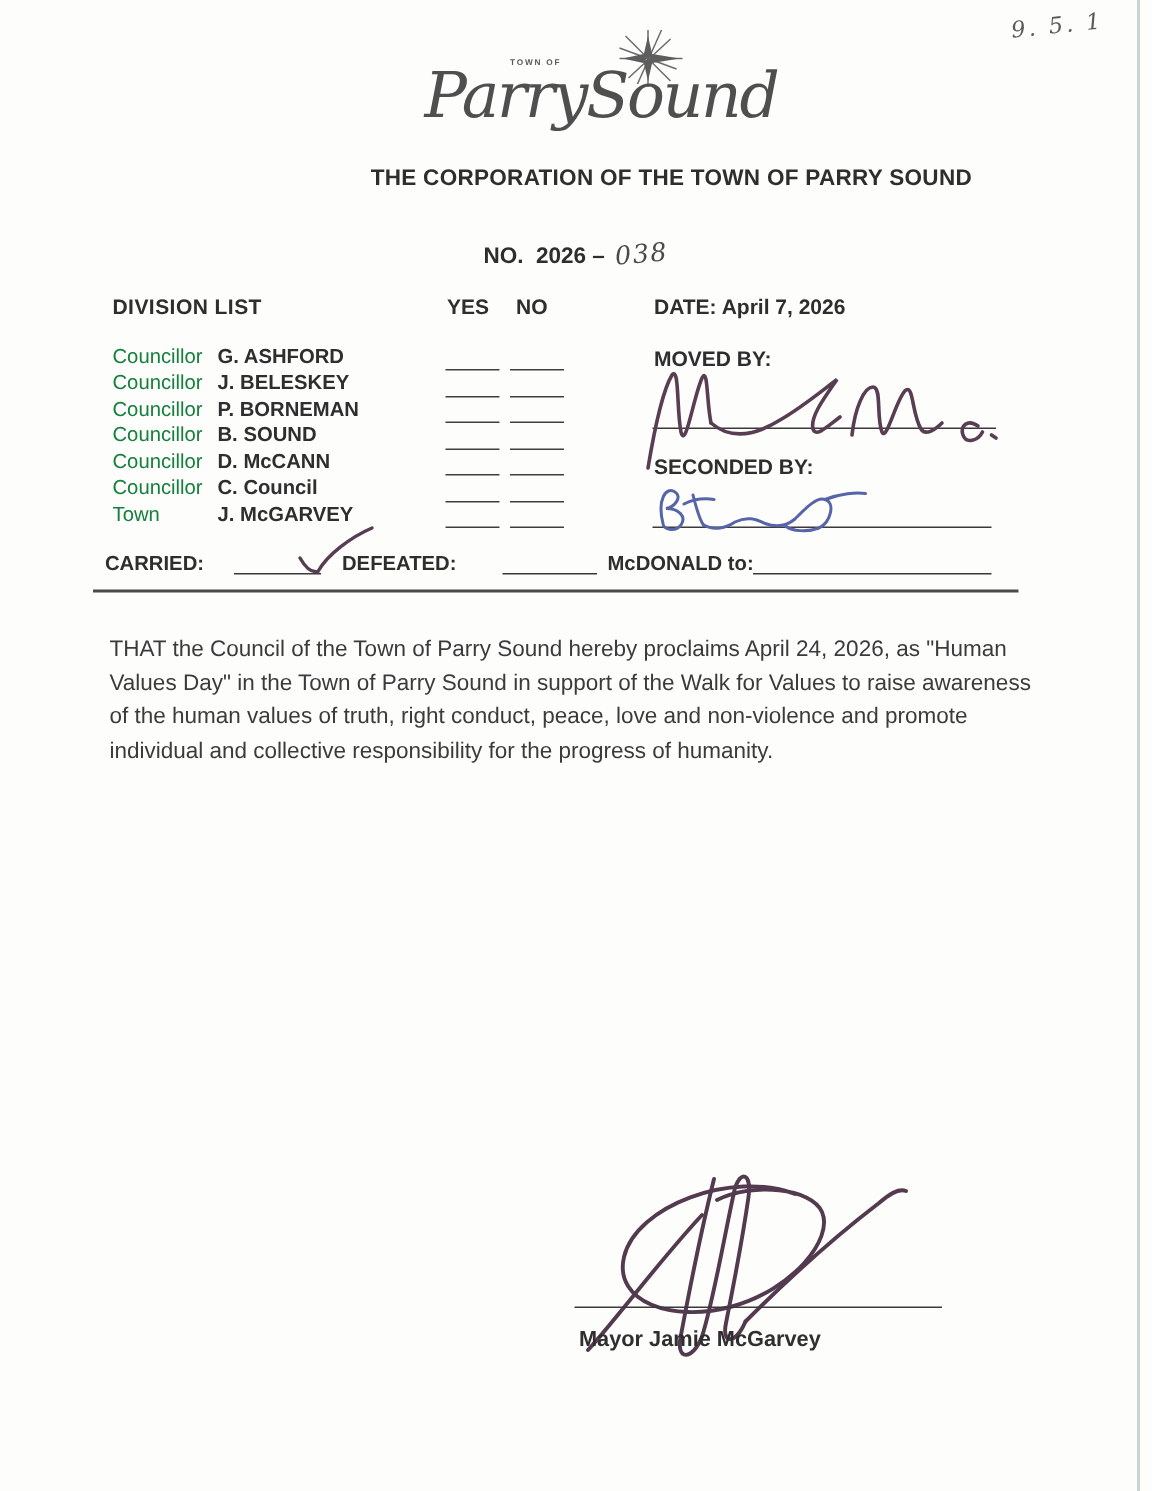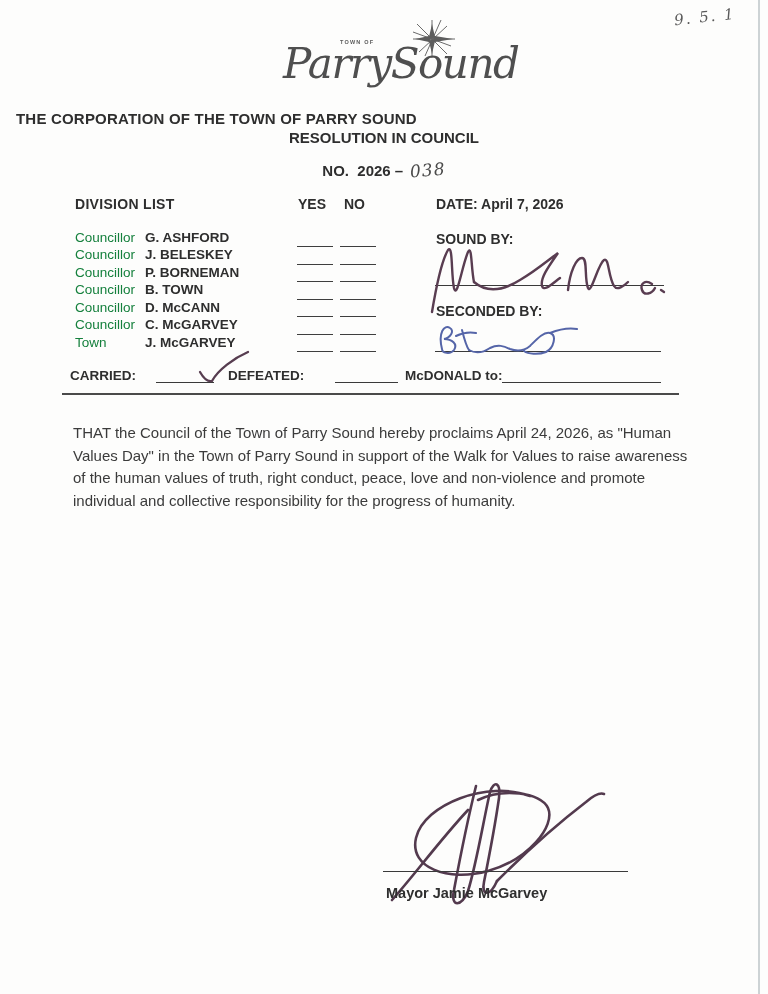--- a/index.html
+++ b/index.html
@@ -30,22 +30,22 @@
     font-family:"DejaVu Serif", serif;font-style:italic;
     font-size:36px;color:#4f4f4f;letter-spacing:-1.5px;
   }
   .logo-script .cap{font-size:42px;}
   .logo-townof{
     position:absolute;left:57px;top:17px;
     font-size:5.5px;font-weight:bold;letter-spacing:1.2px;color:#5a5a5a;
   }
   .logo-compass{position:absolute;left:128px;top:-4px;}
   
-  .title1{position:absolute;left:0;top:110px;width:648px;text-align:left;
-    font-weight:bold;font-size:15px;letter-spacing:.2px;padding-left:16px;}
+  .title1{position:absolute;left:0;top:110px;width:648px;text-align:right;
+    font-weight:bold;font-size:15px;letter-spacing:.2px;}
   .title2{position:absolute;left:0;top:129px;width:768px;text-align:center;
     font-weight:bold;font-size:15px;}
   .no-row{position:absolute;left:0;top:160px;width:768px;text-align:center;
     font-weight:bold;font-size:15px;}
   .no-label{white-space:pre;}
   .no-hand{
     display:inline-block;margin-left:7px;
     font-family:"DejaVu Serif", serif;font-style:italic;font-weight:normal;
     font-size:17px;color:#4a4a4a;transform:rotate(-5deg);letter-spacing:1px;
   }
@@ -115,37 +115,36 @@
           <polygon points="42,21 24,18 22,21 24,24"></polygon>
         </g>
         <circle cx="21" cy="21" r="3.2" fill="none" stroke="#5d5d5d" stroke-width="1.4"></circle>
       </svg>
     </div>
     <div class="logo-townof">TOWN OF</div>
     <div class="logo-script"><span class="cap">Parry</span><span class="cap">Sound</span></div>
   </div>
 
   <div class="title1">THE CORPORATION OF THE TOWN OF PARRY SOUND</div>
-  <div class="title2">RESOLUTION IN COUNCIL</div>
   <div class="no-row">
     <span class="no-label">NO.  2026 –</span><span class="no-hand">038</span>
   </div>
 
   <div class="div-header">DIVISION LIST</div>
   <div class="yes-header">YES</div>
   <div class="no-header">NO</div>
   <div class="date-header">DATE: April 7, 2026</div>
 
   <div class="members">
     <div class="member-row"><span class="role">Councillor</span><span class="mname">G. ASHFORD</span></div>
     <div class="member-row"><span class="role">Councillor</span><span class="mname">J. BELESKEY</span></div>
     <div class="member-row"><span class="role">Councillor</span><span class="mname">P. BORNEMAN</span></div>
-    <div class="member-row"><span class="role">Councillor</span><span class="mname">B. TOWN</span></div>
+    <div class="member-row"><span class="role">Councillor</span><span class="mname">B. SOUND</span></div>
     <div class="member-row"><span class="role">Councillor</span><span class="mname">D. McCANN</span></div>
-    <div class="member-row"><span class="role">Councillor</span><span class="mname">C. McGARVEY</span></div>
+    <div class="member-row"><span class="role">Councillor</span><span class="mname">C. Council</span></div>
     <div class="member-row"><span class="role">Town</span><span class="mname">J. McGARVEY</span></div>
   </div>
 
   <div class="vote-pair" style="top:246px">
       <span class="vline"></span>
       <span class="vline vline-no"></span>
     </div>
   <div class="vote-pair" style="top:264px">
       <span class="vline"></span>
       <span class="vline vline-no"></span>
@@ -164,21 +163,21 @@
     </div>
   <div class="vote-pair" style="top:334px">
       <span class="vline"></span>
       <span class="vline vline-no"></span>
     </div>
   <div class="vote-pair" style="top:351px">
       <span class="vline"></span>
       <span class="vline vline-no"></span>
     </div>
 
-  <div class="moved-label">SOUND BY:</div>
+  <div class="moved-label">MOVED BY:</div>
   <div class="sig-line moved-line"></div>
   <div class="moved-sig">
     <svg width="250" height="78" viewBox="0 0 250 78">
       <g fill="none" stroke="#593d51" stroke-width="2.4" stroke-linecap="round">
         <path d="M4,74 C8,50 14,22 20,12 C25,6 23,36 26,50 C29,62 34,28 40,14 C44,6 43,30 46,44"></path>
         <path d="M46,44 C60,56 76,52 92,42 C106,34 118,24 130,15 C121,28 112,40 114,48 C116,54 124,46 132,40"></path>
         <path d="M140,52 C142,34 148,20 154,20 C160,20 156,40 160,50 C163,57 170,26 176,22 C181,19 180,38 186,48 C189,53 196,48 200,44"></path>
         <path d="M224,46 C217,41 212,46 214,52 C216,58 224,56 227,50"></path>
         <path d="M233,52 l3,2"></path>
       </g>

